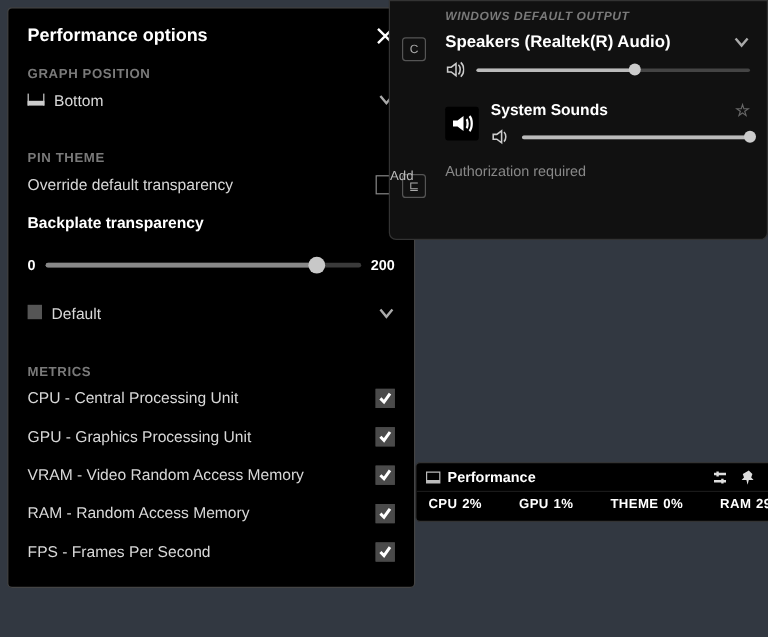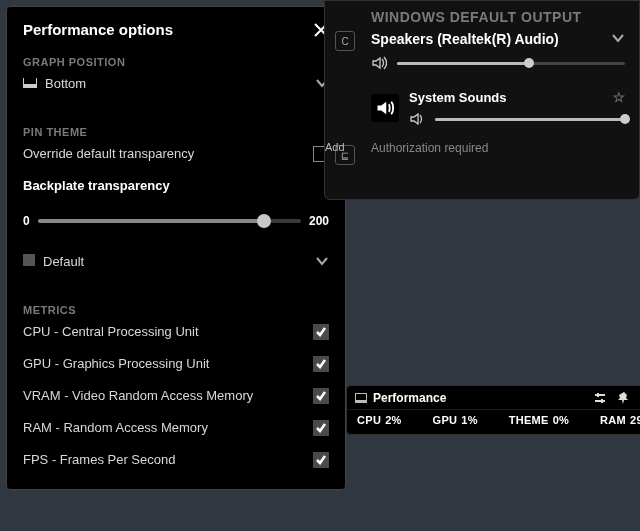--- a/index.html
+++ b/index.html
@@ -36,34 +36,34 @@
   .slider{flex:1;height:4px;background:#3a3a3a;position:relative;border-radius:2px;}
   .slider .fill{position:absolute;left:0;top:0;bottom:0;background:#888;border-radius:2px;}
   .slider .thumb{position:absolute;top:50%;width:14px;height:14px;border-radius:50%;background:#c8c8c8;transform:translate(-50%,-50%);}
 
   .audio {
     left: 324px; top: 0; width: 316px; height: 200px;
     background:#111; border:1px solid #333; border-radius:0 0 6px 6px;
     padding:4px 0 0 0;
   }
   .audio-inner{ padding:0 14px 0 46px; position:relative;}
-  .audio .cat{font-size:14px;letter-spacing:0.5px;color:#7a7a7a;font-weight:600;margin:4px 0 6px 0;}
-  .audio .device{display:flex;justify-content:space-between;align-items:flex-start;margin-bottom:8px;}
+  .audio .cat{font-size:10px;letter-spacing:0.5px;color:#7a7a7a;font-weight:600;margin:4px 0 6px 0;font-style:italic;}
+  .audio .device{display:flex;justify-content:space-between;align-items:flex-end;margin-bottom:8px;}
   .audio .device span{font-size:14px;font-weight:600;}
   .vol-row{display:flex;align-items:center;gap:10px;margin:6px 0 18px 0;}
   .spk-icon{width:16px;height:16px;}
   .spk-icon svg{width:16px;height:16px;fill:#ccc;}
   .vol-slider{flex:1;height:3px;background:#444;position:relative;border-radius:2px;}
   .vol-slider .vfill{position:absolute;left:0;top:0;bottom:0;background:#bbb;border-radius:2px;}
   .vol-slider .vthumb{position:absolute;top:50%;width:10px;height:10px;border-radius:50%;background:#ccc;transform:translate(-50%,-50%);}
   .app-row{display:flex;align-items:center;gap:10px;margin-bottom:4px;}
   .app-ico{width:28px;height:28px;background:#000;display:flex;align-items:center;justify-content:center;border-radius:2px;}
   .app-ico svg{width:20px;height:20px;fill:#fff;}
   .app-body{flex:1;}
-  .app-name{display:flex;justify-content:space-between;align-items:center;font-size:13px;font-weight:600;margin-bottom:6px;}
+  .app-name{display:flex;justify-content:space-between;align-items:flex-start;font-size:13px;font-weight:600;margin-bottom:6px;}
   .star{color:#666;font-size:14px;}
   .auth{font-size:12px;color:#888;margin-top:14px;font-weight:400;}
   .pin-col{position:absolute;left:10px;top:30px;display:flex;flex-direction:column;gap:94px;}
   .pin-col .pc{width:20px;height:20px;border:1px solid #555;border-radius:3px;display:flex;align-items:center;justify-content:center;font-size:10px;color:#aaa;}
   .add-txt{position:absolute;left:0px;top:140px;font-size:11px;color:#bbb;}
 
   .perf-bar {
     left: 346px; top: 385px; width: 318px; height: 50px;
     background:#000;border:1px solid #333;border-radius:4px;
   }

